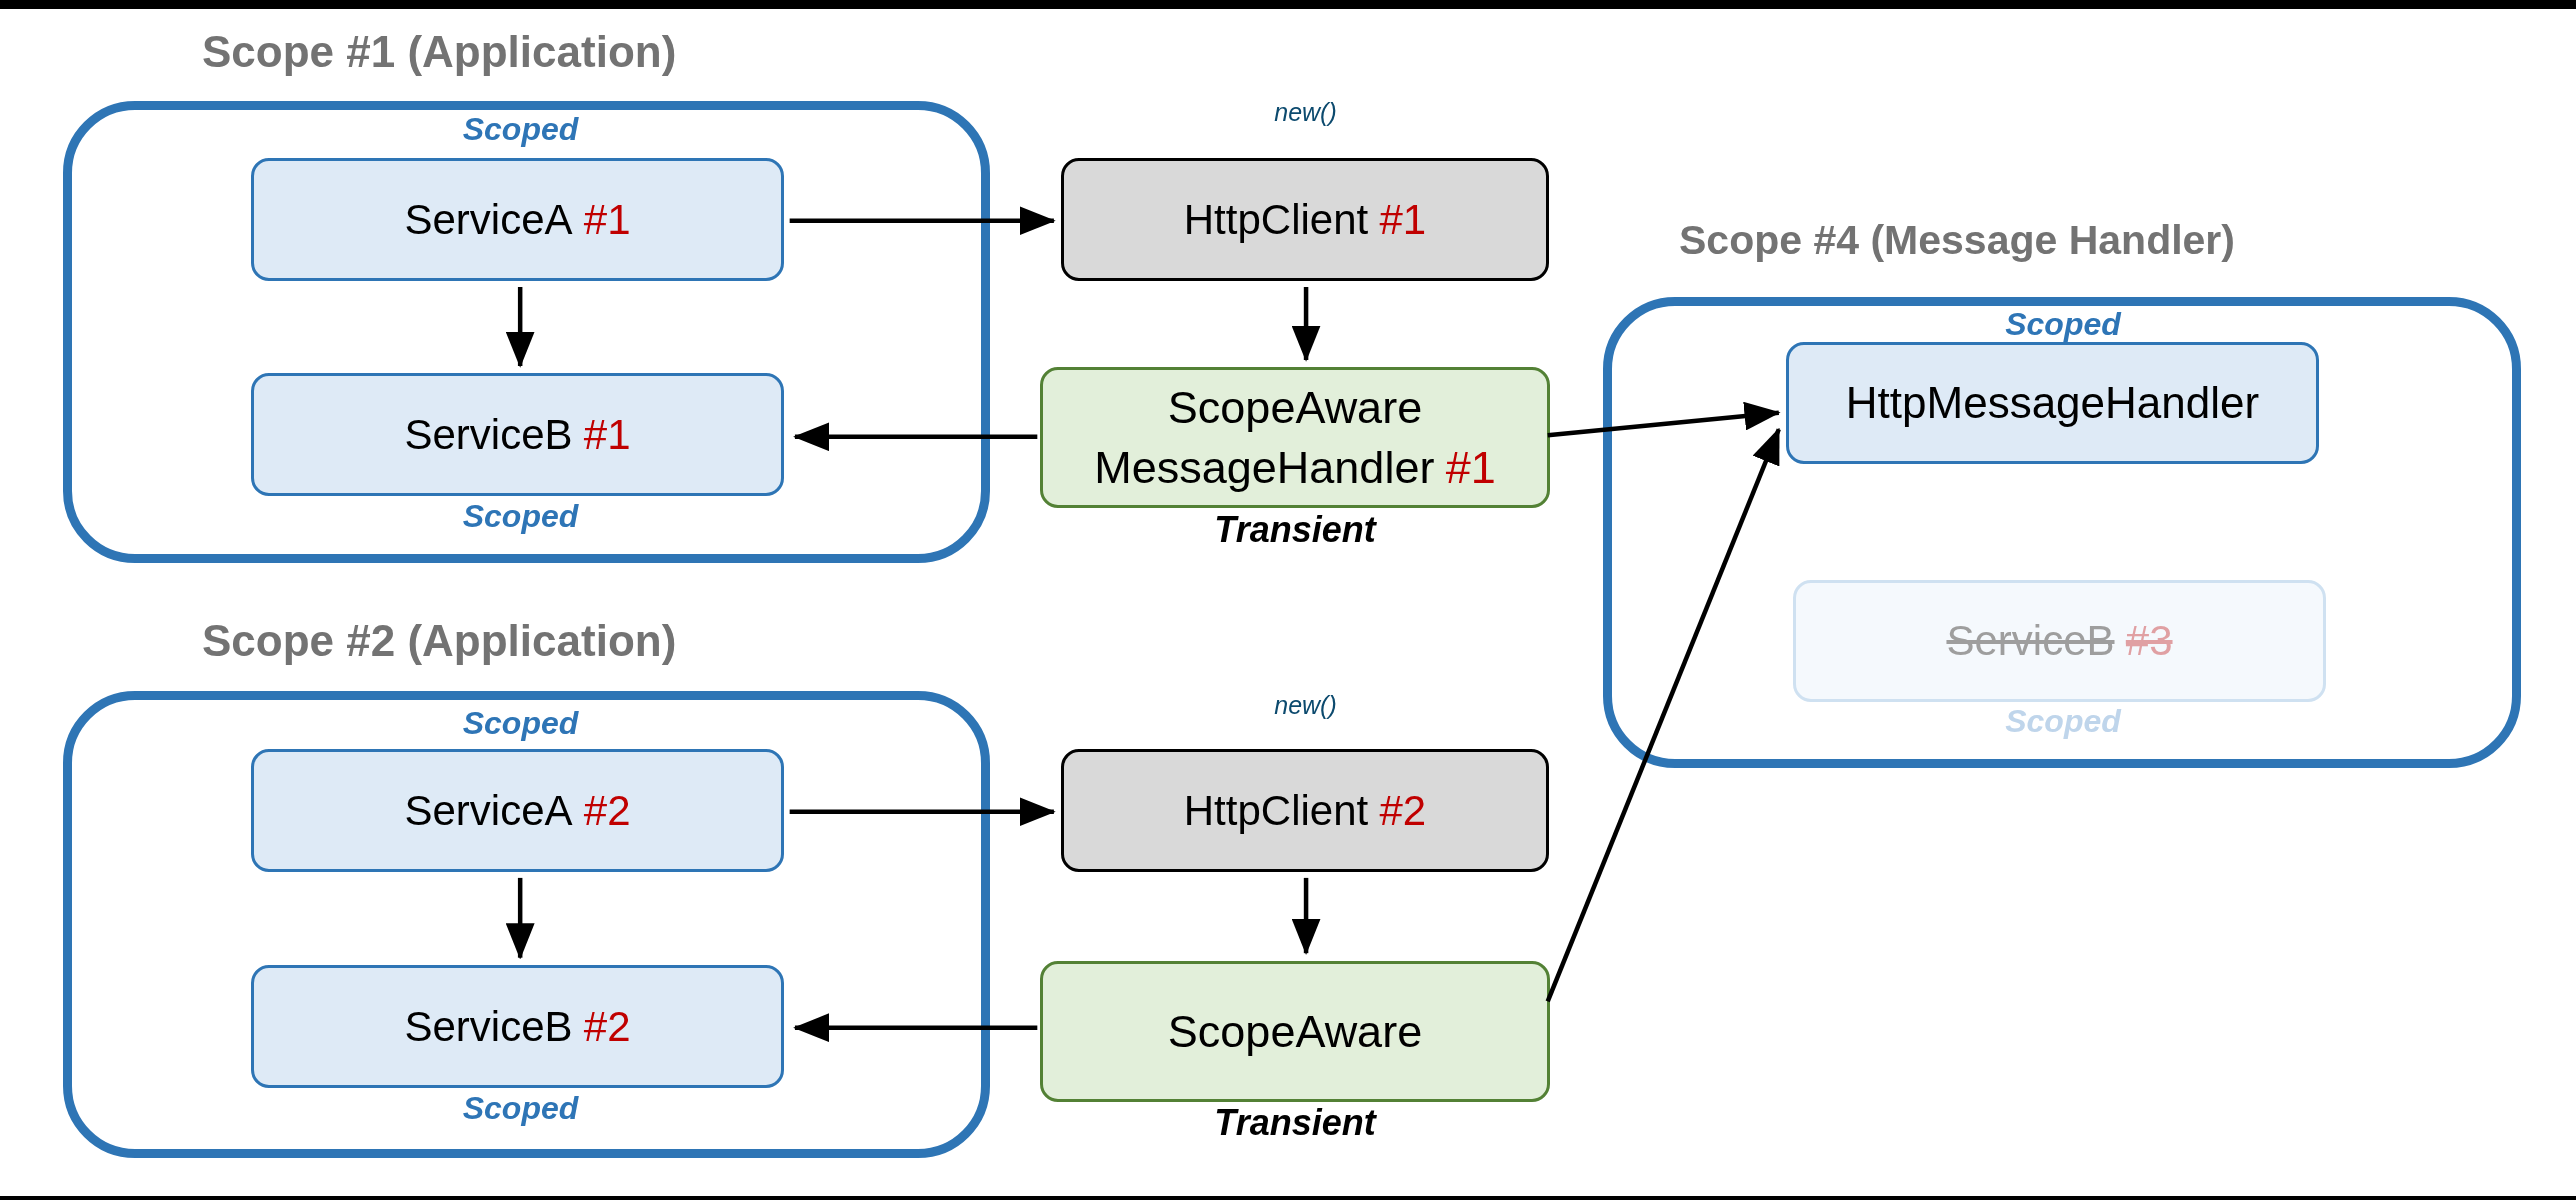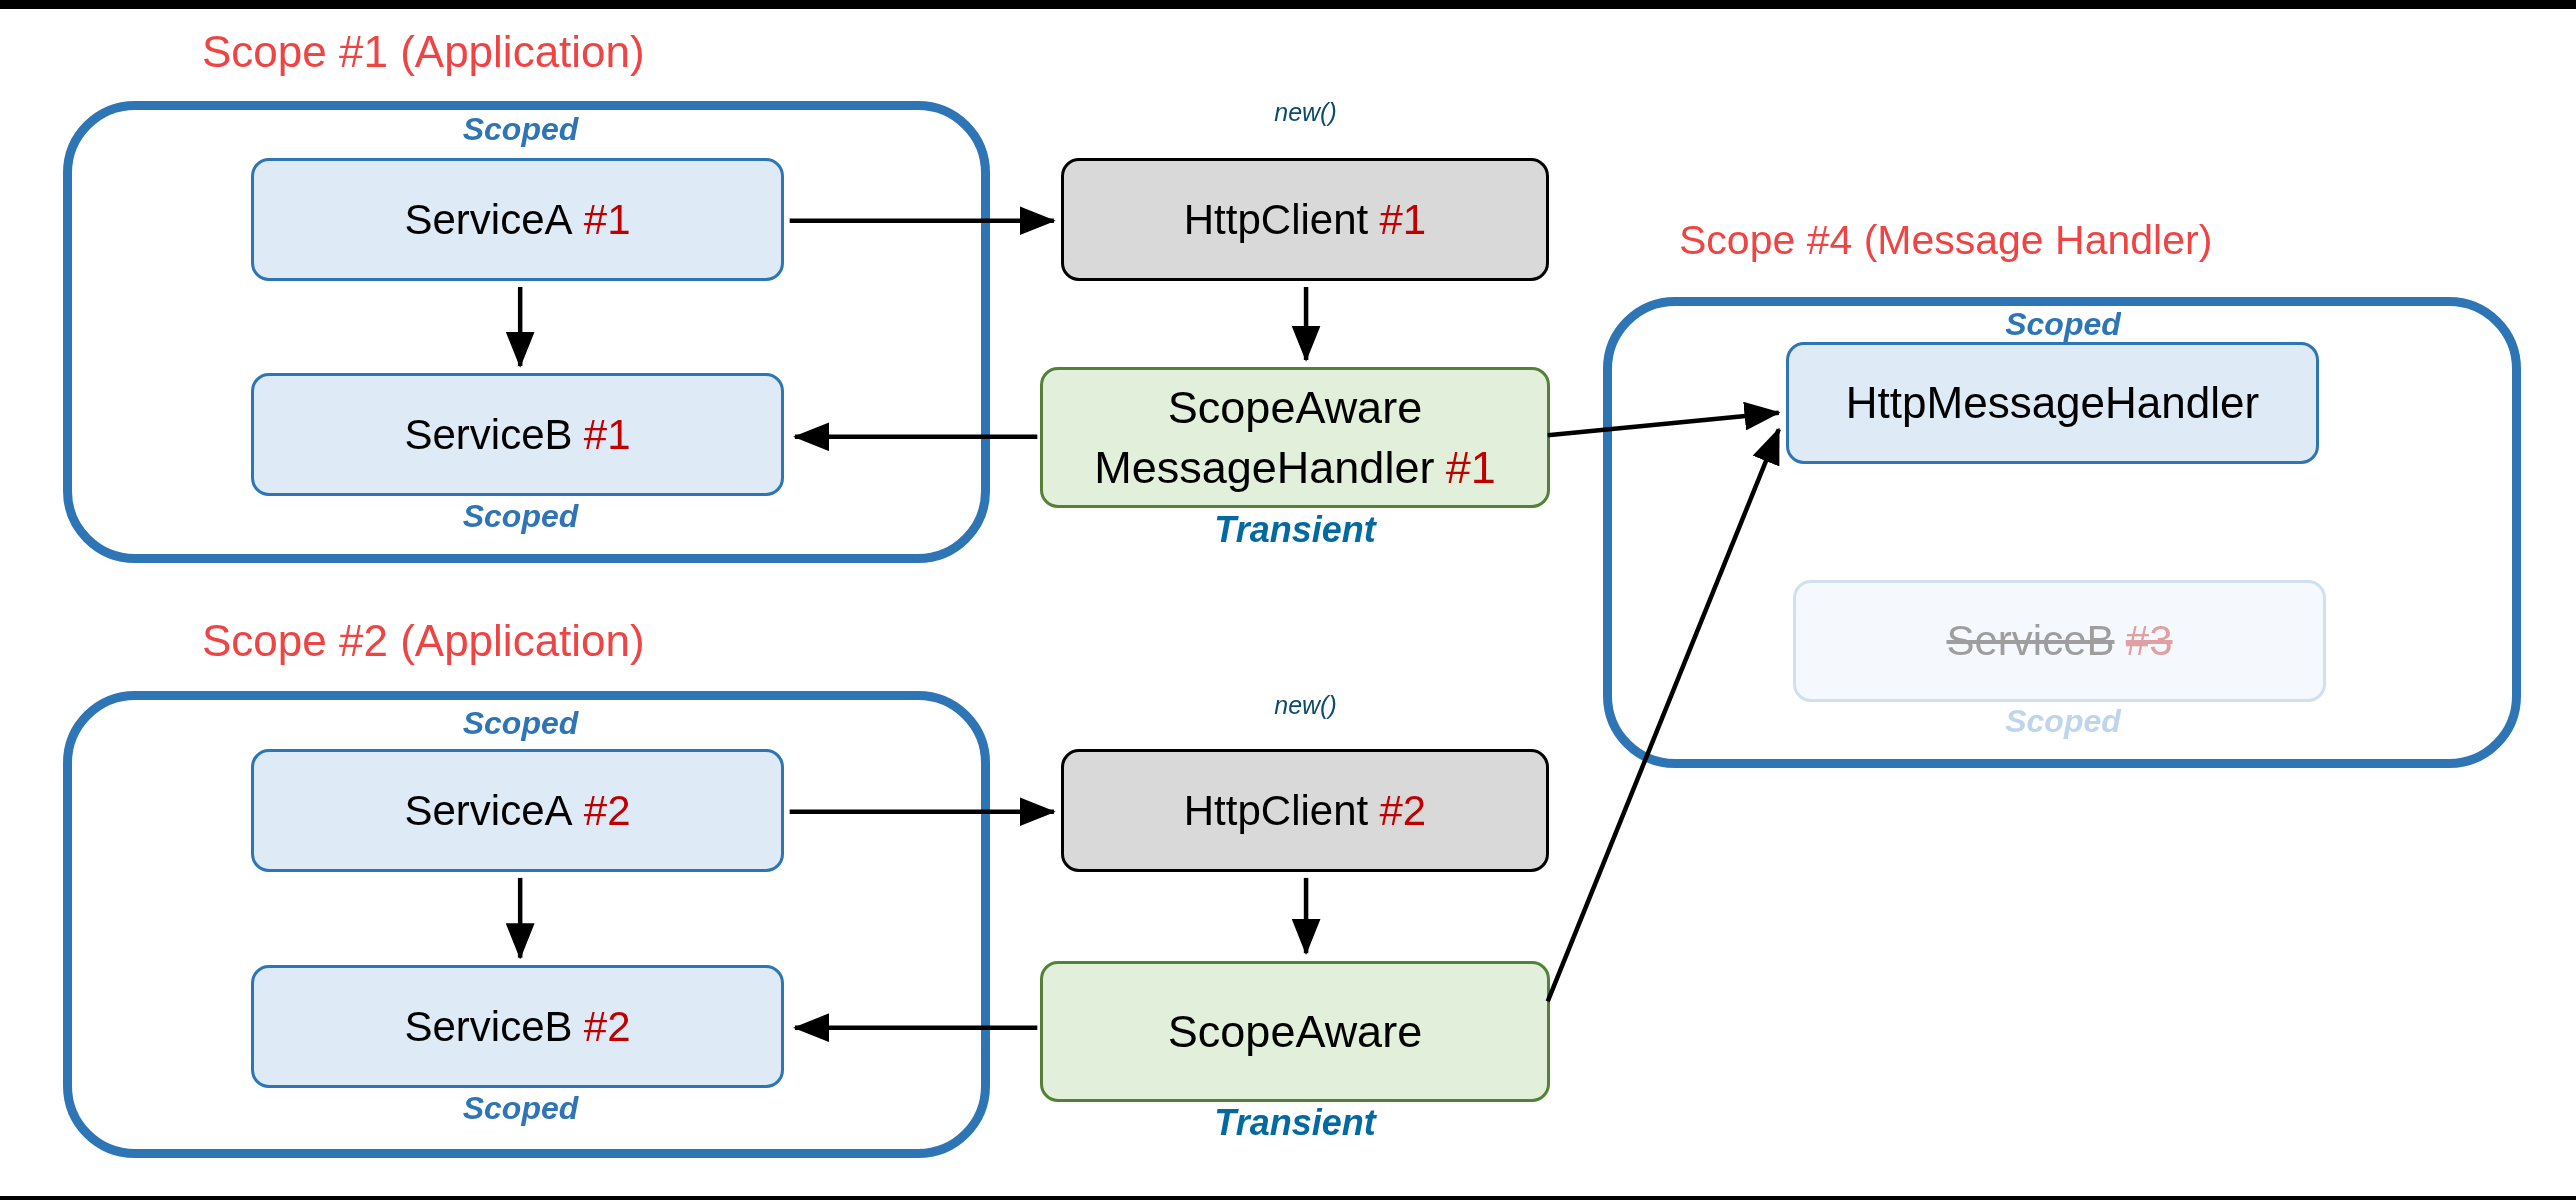--- a/index.html
+++ b/index.html
@@ -2,21 +2,21 @@
 <html style="font-size:12px"><head>
 <meta charset="utf-8">
 <style>
   html,body{margin:0;padding:0;background:#fff;}
   .stage{position:relative;width:2576px;height:1201px;background:#ffffff;
          font-family:"Liberation Sans",sans-serif;overflow:hidden;}
   .bar{position:absolute;left:0;width:2576px;background:#000;}
   .bar.top{top:0;height:9px;}
   .bar.bottom{top:1196px;height:4.5px;}
 
-  .scope-title{position:absolute;color:#ef4444;font-size:44px;white-space:nowrap;}
+  .scope-title{position:absolute;color:#737373;font-size:44px;white-space:nowrap;font-weight:bold;}
   .scope-title.small{font-size:41px;}
 
   .scope-rect{position:absolute;border:9.8px solid #2E75B5;border-radius:72px;background:transparent;}
 
   .scoped{position:absolute;text-align:center;font-style:italic;font-weight:600;
           font-size:32px;color:#2E75B6;white-space:nowrap;}
   .scoped.faded-text{color:#BFD5EB;}
 
   .node{position:absolute;display:flex;align-items:center;justify-content:center;
         font-size:42px;color:#000;white-space:nowrap;border-radius:18px;}
@@ -27,21 +27,21 @@
               font-size:45px;line-height:1.32;}
   .node.big{font-size:44px;}
   .node.faded{background:#F5F9FD;border:3px solid #CFE1F1;}
   .node.faded .name{color:#9E9E9E;}
   .node.faded .inst{color:#E0A0A3;}
   .strike{text-decoration:line-through;text-decoration-thickness:3.8px;}
 
   .annotation{position:absolute;text-align:center;font-style:italic;font-size:25px;
               color:#0c4a6e;white-space:nowrap;}
   .transient{position:absolute;text-align:center;font-style:italic;font-weight:600;
-             font-size:36px;color:#0369a1;white-space:nowrap;}
+             font-size:36px;color:#000000;white-space:nowrap;}
 
   svg.arrows{position:absolute;left:0;top:0;pointer-events:none;}
   svg.arrows path{stroke:#000;stroke-width:6;fill:none;}
 </style>
 </head>
 <body>
 
 <div class="stage">
 
   <div class="bar top"></div>

